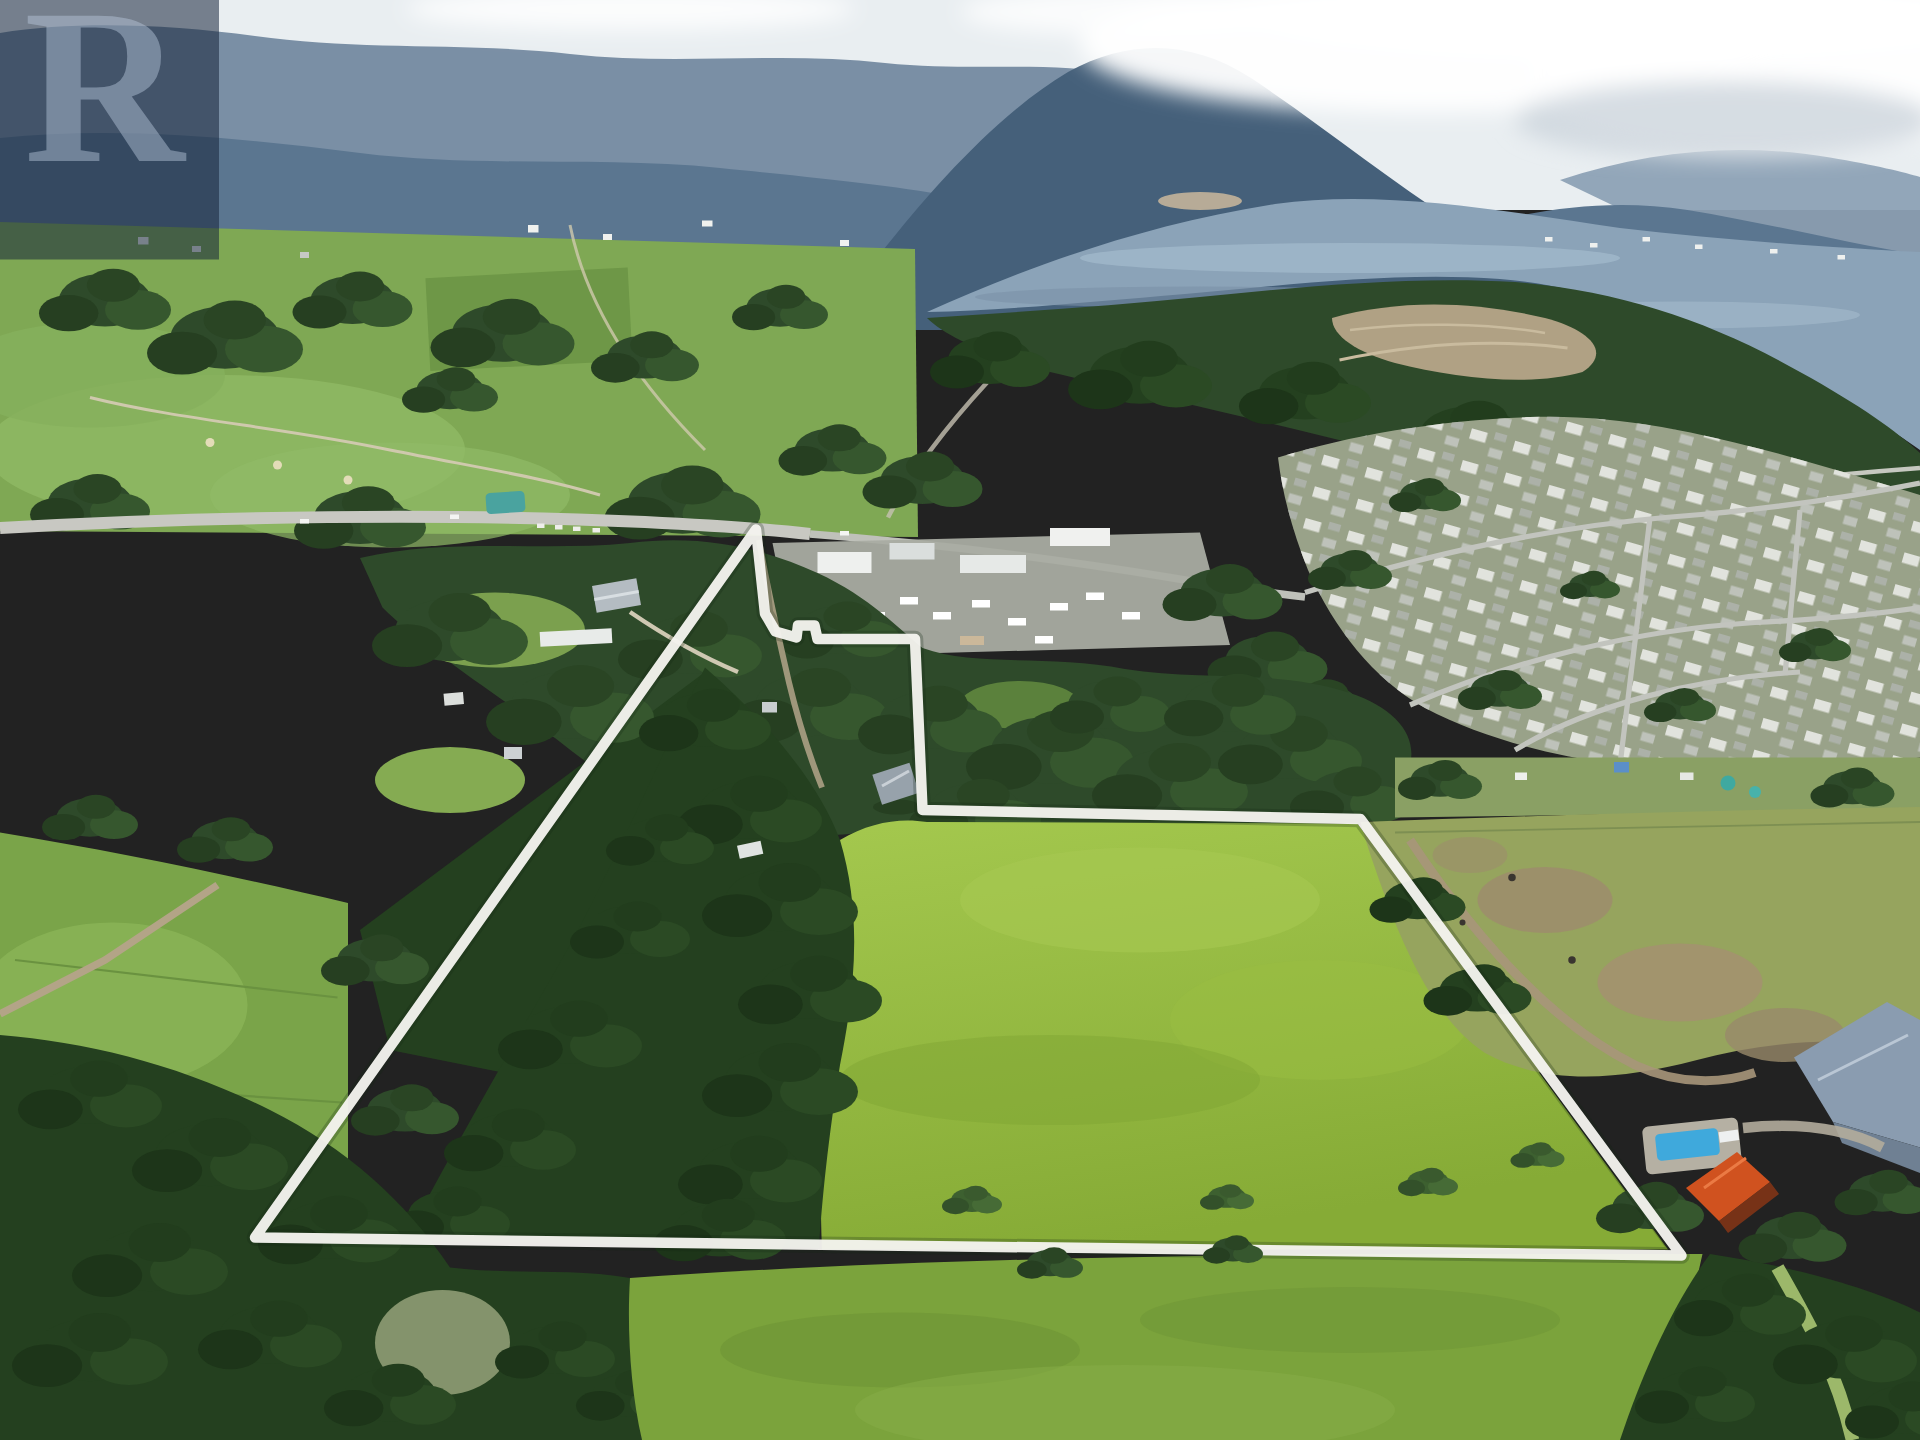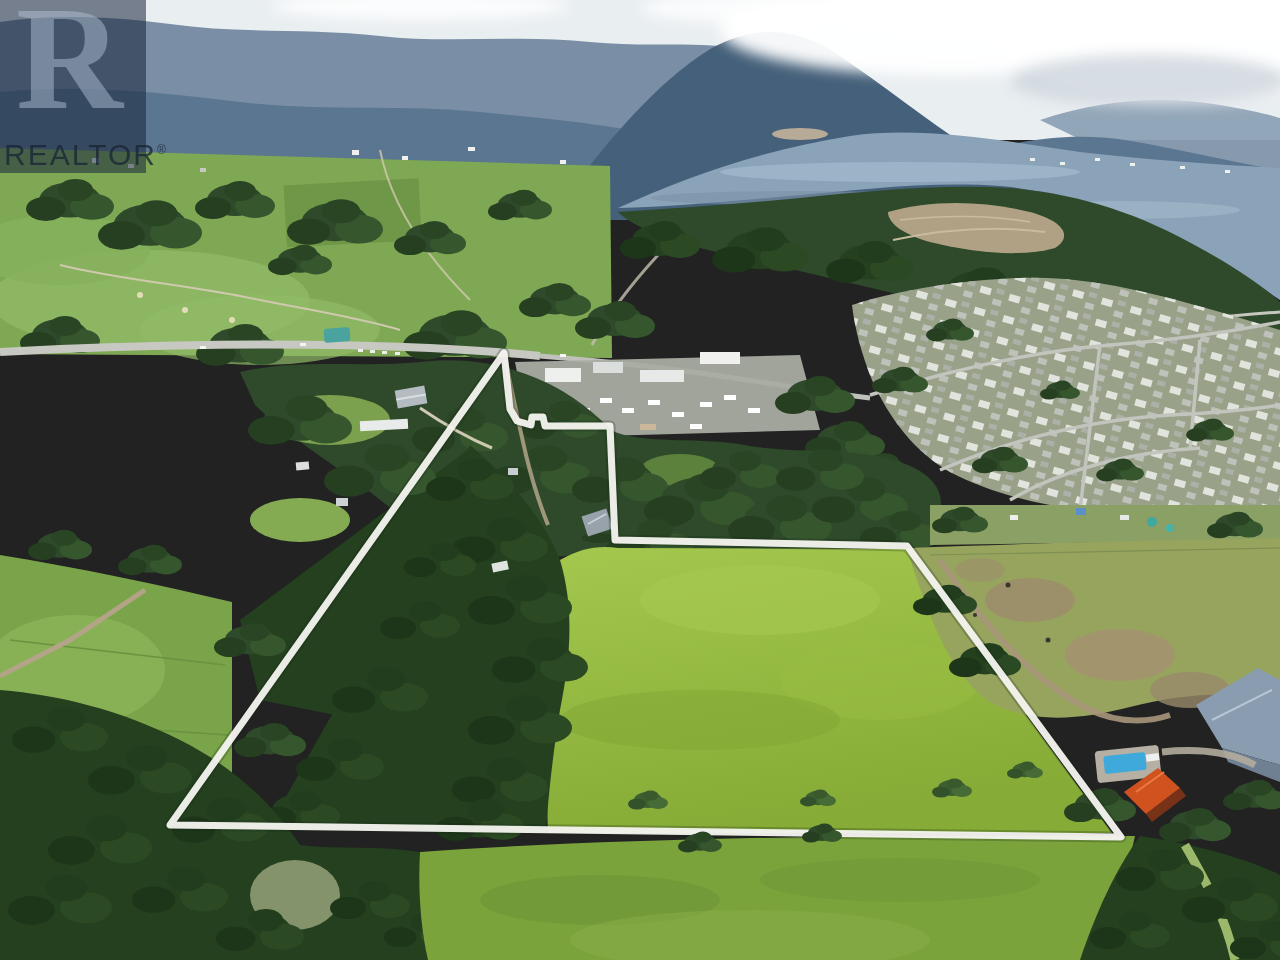--- a/index.html
+++ b/index.html
@@ -367,15 +367,14 @@
   </g>
 
   <polygon fill="none" stroke-linejoin="round" points="504,353 510,409 517,421 531,425 532,417 543,417 545,426 610,426 615,540 907,546 1121,837 170,825" stroke="rgba(20,40,20,0.25)" stroke-width="11"></polygon>
   <polygon fill="none" stroke-linejoin="round" opacity="0.95" points="504,353 510,409 517,421 531,425 532,417 543,417 545,426 610,426 615,540 907,546 1121,837 170,825" stroke="#f7f6f1" stroke-width="7"></polygon>
   <use href="#cM" transform="translate(700,842) scale(0.55)"></use>
   <use href="#cM" transform="translate(822,833) scale(0.5)"></use>
 </svg>
 
 <div class="watermark">
   <div class="wm-r">R</div>
-  <div class="wm-text"><span>REALTOR</span><span class="reg">®</span></div>
 </div>
 </div>
 
 </body></html>

